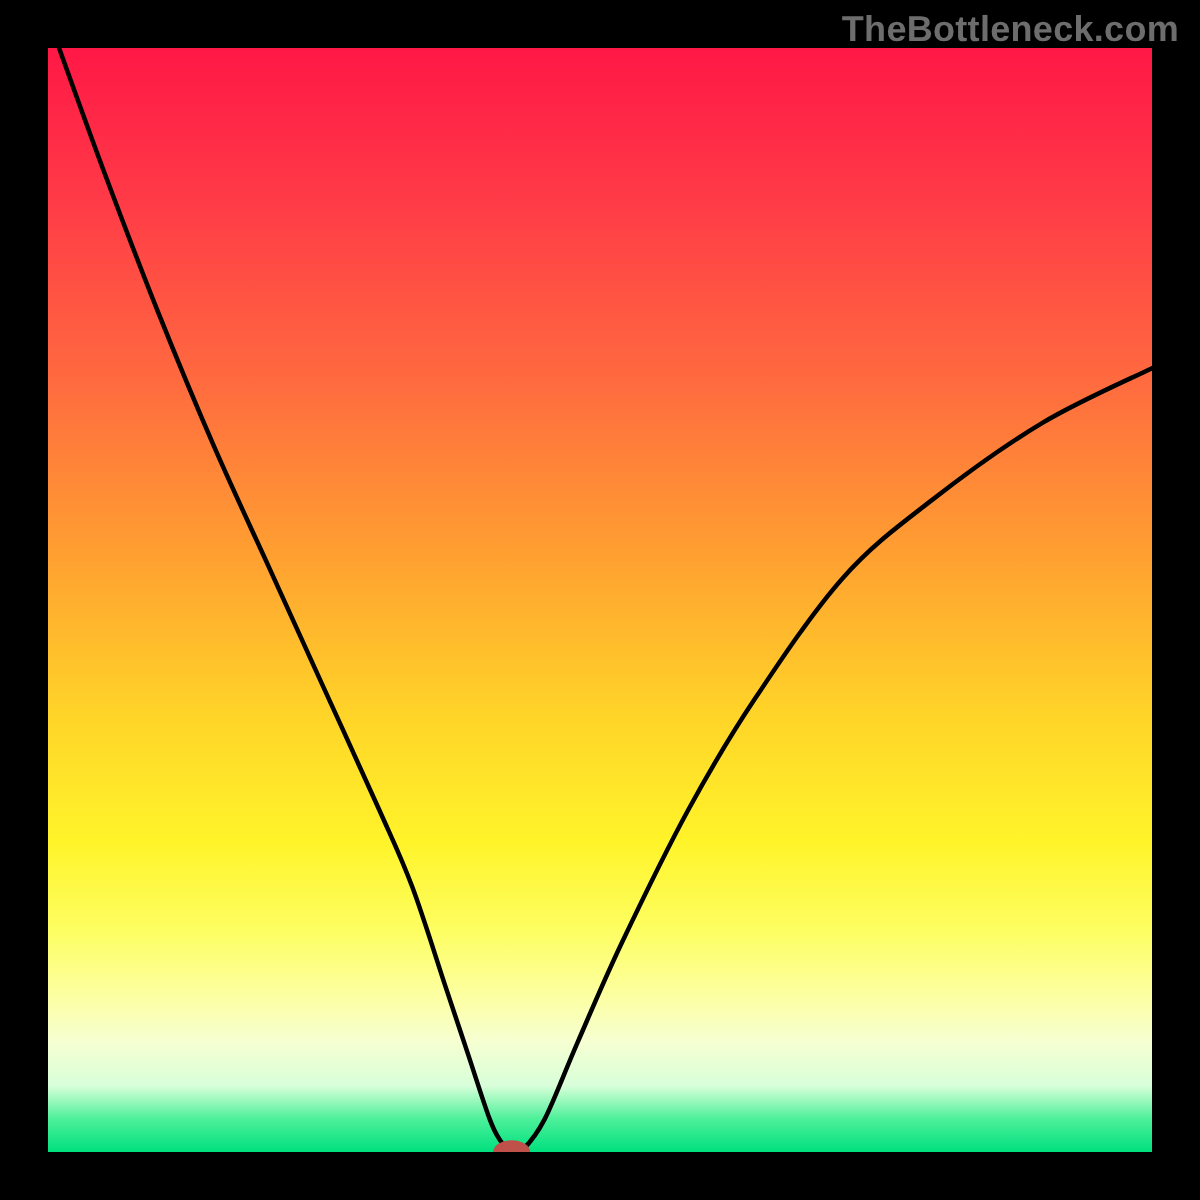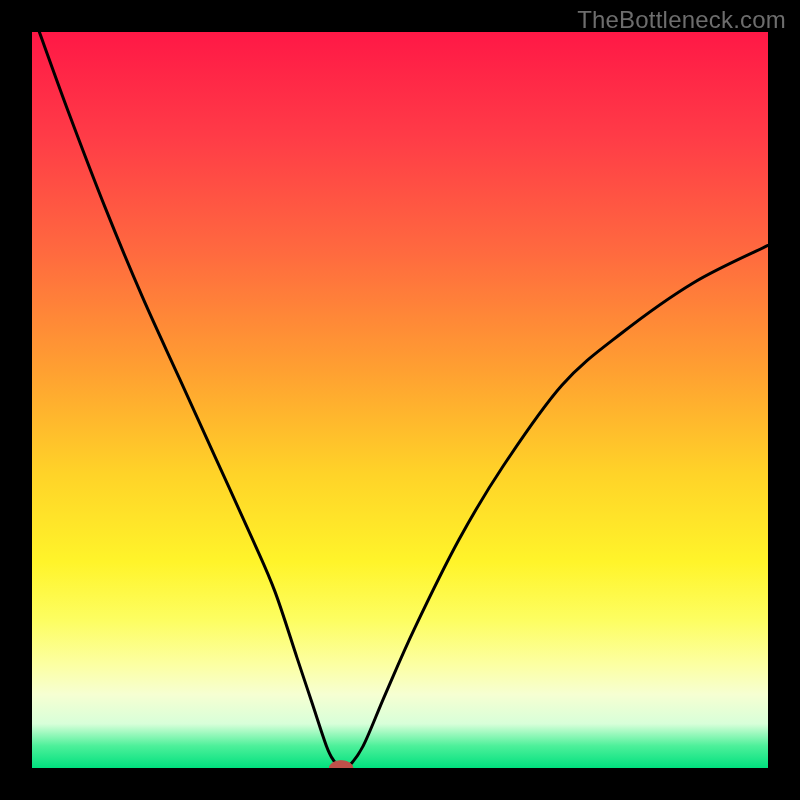--- a/index.html
+++ b/index.html
@@ -43,20 +43,21 @@
       );
   }
   .watermark {
     position: absolute;
     top: 6px;
     right: 14px;
     color: #6d6d6d;
     font-size: 24px;
     letter-spacing: 0.2px;
     user-select: none;
+    font-weight: bold;
   }
   svg.curve {
     position: absolute;
     left: 0;
     top: 0;
     width: 736px;
     height: 736px;
   }
   .curve path {
     fill: none;

